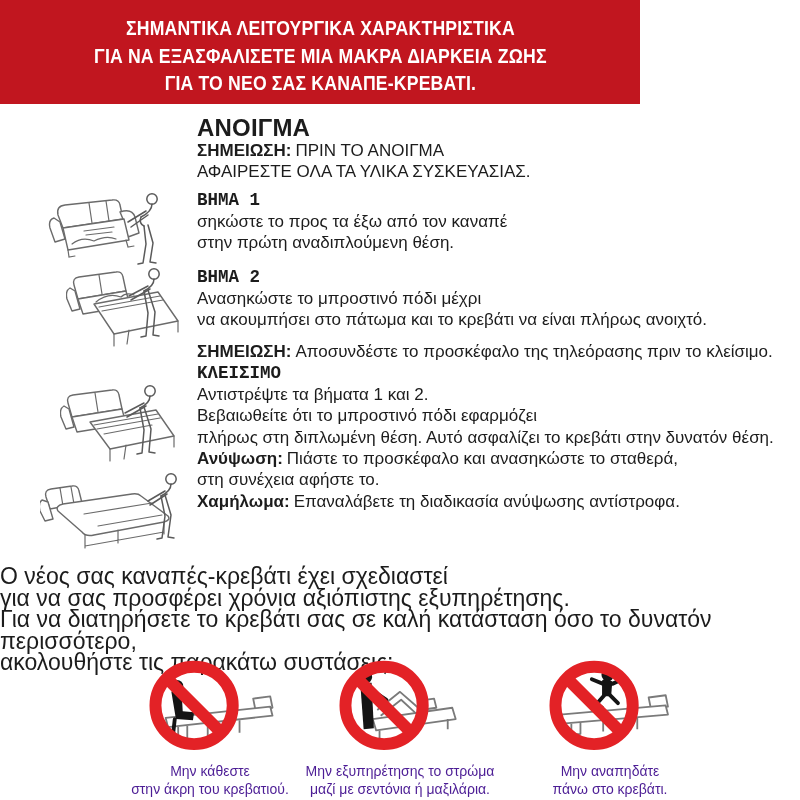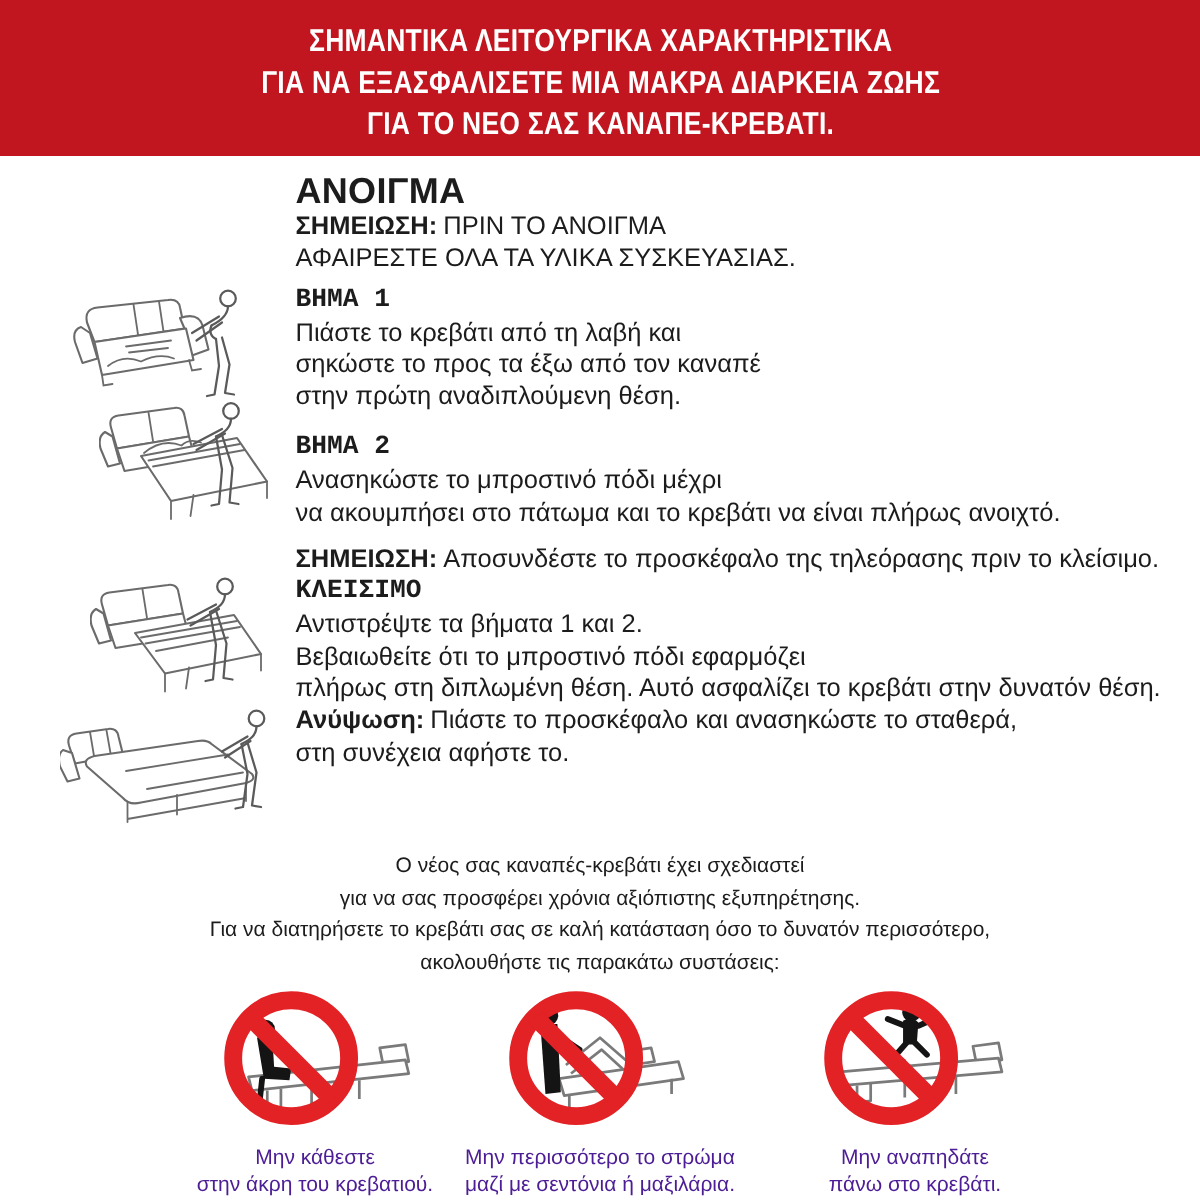--- a/index.html
+++ b/index.html
@@ -2,21 +2,21 @@
 <html><head>
 <meta charset="utf-8">
 <style>
   html,body { margin:0; padding:0; }
   body {
     width:800px; height:800px; position:relative; background:#ffffff;
     font-family:"Liberation Sans", sans-serif; color:#1c1c1c; overflow:hidden;
   }
   
   .banner {
-    position:absolute; top:0; left:0; width:800px; height:104px;
+    position:absolute; top:0; left:0; width:640px; height:104px;
     background:#C1161F; text-align:center; padding-top:14px; box-sizing:border-box;
   }
   .banner .hline { line-height:27.5px; font-size:21px; font-weight:bold; color:#ffffff; white-space:nowrap; }
   .banner .hline span { display:inline-block; transform:scaleX(0.84); transform-origin:center; letter-spacing:0.2px; }
 
   
   .textcol { position:absolute; left:197px; top:116px; width:600px; font-size:17px; }
   .h-big   { font-size:24px; font-weight:bold; line-height:24px; letter-spacing:0.2px; }
   .h-sec   { font-size:17.5px; font-weight:bold; line-height:22px;font-family:Liberation Mono, monospace; }
   .ln      { line-height:21.3px; }
@@ -27,21 +27,21 @@
 
   
   .illus { position:absolute; }
   .illus svg { display:block; }
   .sofa-stroke { stroke:#6b6b6b; stroke-width:1.4; fill:#ffffff; stroke-linejoin:round; }
   .sofa-line   { stroke:#6b6b6b; stroke-width:1.2; fill:none; stroke-linecap:round; }
   .person-line { stroke:#5a5a5a; stroke-width:1.5; fill:none; stroke-linecap:round; stroke-linejoin:round; }
   .person-head { stroke:#5a5a5a; stroke-width:1.5; fill:#ffffff; }
 
   
-  .outro { position:absolute; top:566px; left:0; width:800px; text-align:center; font-size:14px; }
+  .outro { position:absolute; top:566px; left:0; width:800px; text-align:left; font-size:23px; }
   .outro .ln { line-height:21.6px; }
 
   
   .prohib { position:absolute; top:660px; width:210px; text-align:center; }
   .prohib svg { display:block; margin:0 auto; }
   .p1 { left:105px; }
   .p2 { left:295px; }
   .p3 { left:505px; }
   .caption { font-size:14px; line-height:17.5px; margin-top:3px; color:#4c1d95; }
   .bed-line { stroke:#7a7a7a; stroke-width:1.6; fill:none; stroke-linejoin:round; }
@@ -61,40 +61,42 @@
 </div>
 
 <div class="textcol">
   <div class="h-big">ΑΝΟΙΓΜΑ</div>
   <div class="ln">
     <span class="lead">ΣΗΜΕΙΩΣΗ:</span><span>ΠΡΙΝ ΤΟ ΑΝΟΙΓΜΑ</span>
   </div>
   <div class="ln">ΑΦΑΙΡΕΣΤΕ ΟΛΑ ΤΑ ΥΛΙΚΑ ΣΥΣΚΕΥΑΣΙΑΣ.</div>
 
   <div class="h-sec mt6">ΒΗΜΑ 1</div>
-  <div class="ln">Πιάστε το κρεβάτι από τη λαβή και</div>
   <div class="ln">σηκώστε το προς τα έξω από τον καναπέ</div>
   <div class="ln">στην πρώτη αναδιπλούμενη θέση.</div>
 
   <div class="h-sec mt11" style="margin-top:13px;">ΒΗΜΑ 2</div>
   <div class="ln">Ανασηκώστε το μπροστινό πόδι μέχρι</div>
   <div class="ln">να ακουμπήσει στο πάτωμα και το κρεβάτι να είναι πλήρως ανοιχτό.</div>
 
   <div class="ln mt11" style="margin-top:10px;">
     <span class="lead">ΣΗΜΕΙΩΣΗ:</span><span>Αποσυνδέστε το προσκέφαλο της τηλεόρασης πριν το κλείσιμο.</span>
   </div>
   <div class="h-sec">ΚΛΕΙΣΙΜΟ</div>
   <div class="ln">Αντιστρέψτε τα βήματα 1 και 2.</div>
   <div class="ln">Βεβαιωθείτε ότι το μπροστινό πόδι εφαρμόζει</div>
   <div class="ln">πλήρως στη διπλωμένη θέση. Αυτό ασφαλίζει το κρεβάτι στην δυνατόν θέση.</div>
 
   <div class="ln">
     <span class="lead">Ανύψωση:</span><span>Πιάστε το προσκέφαλο και ανασηκώστε το σταθερά,</span>
   </div>
   <div class="ln">στη συνέχεια αφήστε το.</div>
+  <div class="ln">
+    <span class="lead">Χαμήλωμα:</span><span>Επαναλάβετε τη διαδικασία ανύψωσης αντίστροφα.</span>
+  </div>
 </div>
 
 <div class="illus" style="left:48px; top:188px;">
   <svg width="142" height="82" viewBox="0 0 142 82">
     <path class="sofa-stroke" d="M10,27 Q8,18 17,17 L64,12 Q71,11 72,17 L75,31 L15,40 Z"></path>
     <path class="sofa-line" d="M41,15 L44,35 M58,13 L61,33"></path>
     <path class="sofa-stroke" d="M6,30 Q0,32 2,40 L7,54 L17,51 L12,34 Z"></path>
     <path class="sofa-stroke" d="M72,24 Q84,20 87,29 L91,45 L80,49 L75,31 Z"></path>
     <path class="sofa-stroke" d="M15,40 L76,31 L81,52 L20,62 Z"></path>
     <path class="sofa-line" d="M24,56 Q34,48 46,53 Q58,47 68,51"></path>
@@ -190,21 +192,21 @@
     <path class="bed-line" d="M46,44 L66,28 L82,42 M49,49 L67,35 L80,47"></path>
     <path class="bed-fill" d="M82,36 L96,34 L98,42 L84,44 Z"></path>
     <path class="bed-line" d="M48,62 L48,71 M108,52 L108,61"></path>
     <circle class="sil" cx="36" cy="15" r="5.5"></circle>
     <path class="sil" d="M31,20 l10,0 2,40 -9,1 z"></path>
     <path class="sil-line" d="M39,25 L54,35"></path>
     <circle class="ring" cx="52" cy="40" r="34"></circle>
     <line class="slash" x1="28" y1="16" x2="76" y2="64"></line>
   </svg>
   <div class="caption">
-    <div>Μην περισσότερο το στρώμα</div>
+    <div>Μην εξυπηρέτησης το στρώμα</div>
     <div>μαζί με σεντόνια ή μαξιλάρια.</div>
   </div>
 </div>
 
 <div class="prohib p3">
   <svg width="150" height="100" viewBox="0 0 132 88">
     <path class="bed-fill" d="M100,33 L115,31 L117,41 L102,43 Z"></path>
     <path class="bed-fill" d="M22,48 L115,40 L117,48 L24,56 Z"></path>
     <path class="bed-line" d="M32,56 L32,66 L40,65 L40,55 M60,53 L60,63 M90,51 L90,61"></path>
     <circle class="sil" cx="64" cy="13" r="5.5"></circle>

